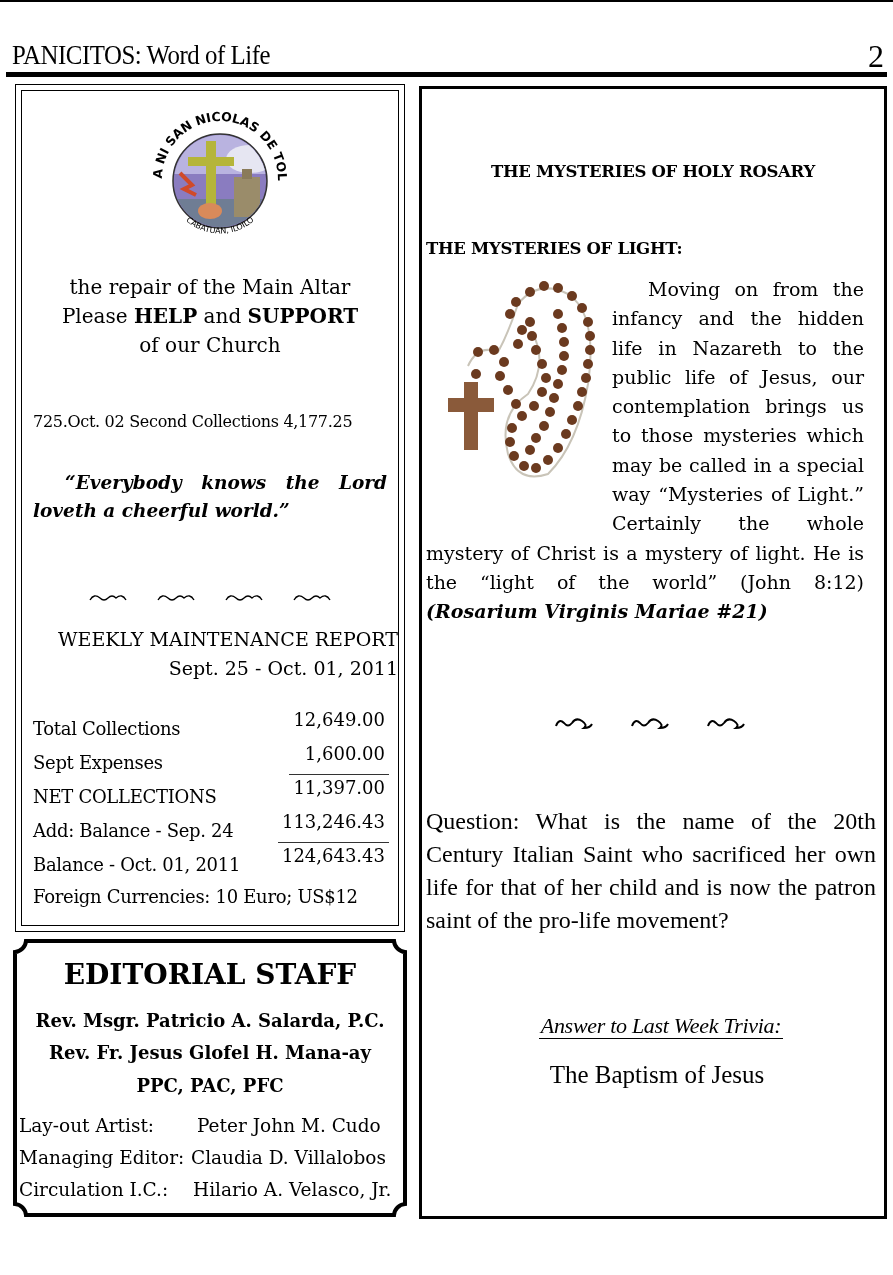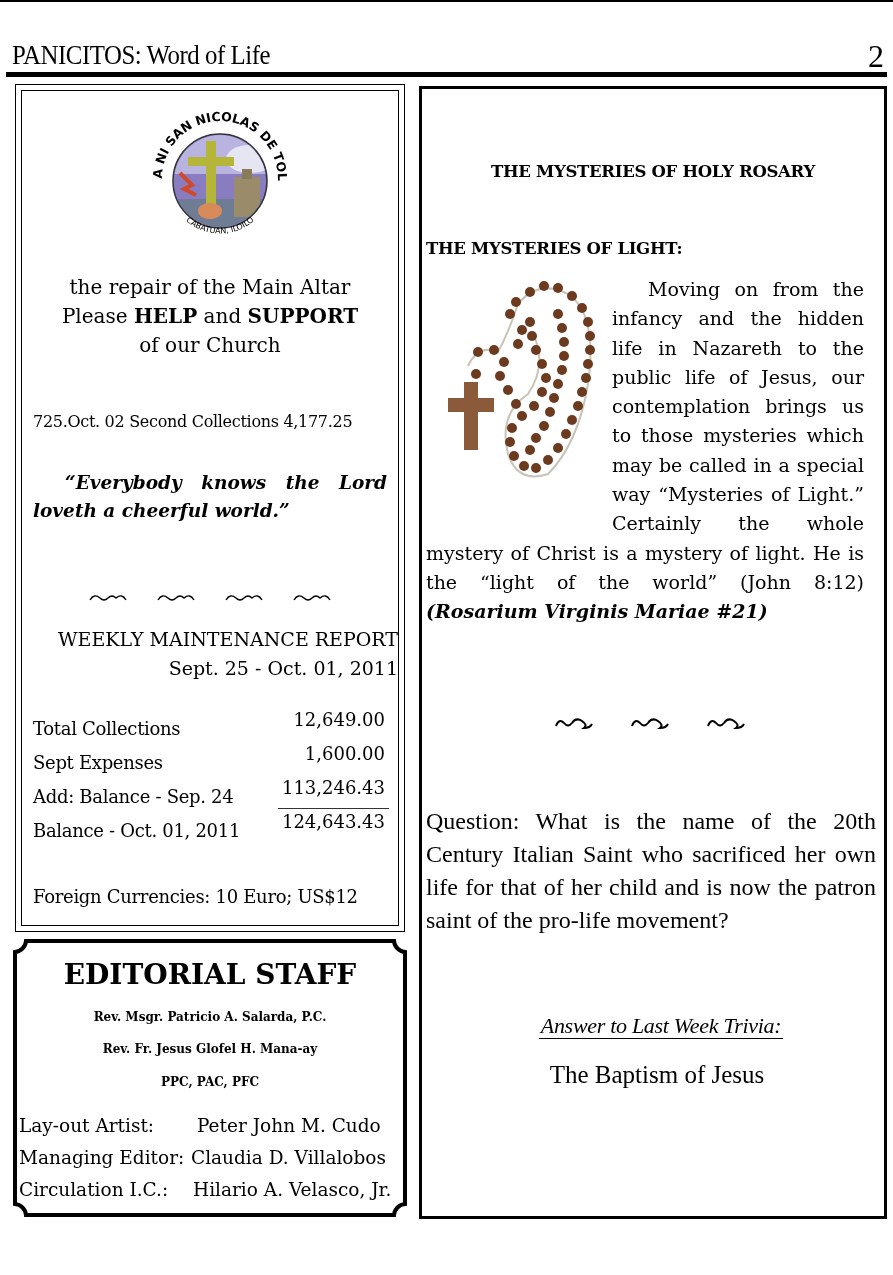--- a/index.html
+++ b/index.html
@@ -30,21 +30,21 @@
   .report-row { position: relative; height: 34px; }
   .report-row .lbl { position: absolute; left: 0; top: 4px; white-space: nowrap; letter-spacing: -0.3px; margin-top: 8px; }
   .report-row .amt { position: absolute; right: 0; top: 3px; white-space: nowrap; }
   .report-row.ruled-top .amt::before { content: ""; position: absolute; left: -4px; right: -4px; top: -3px; height: 1px; background: #333; }
   .foreign { position: absolute; left: 11px; top: 795px; font-size: 18px; white-space: nowrap; letter-spacing: -0.3px; }
 
   
   .editorial-box { position: absolute; left: 12px; top: 938px; width: 396px; height: 280px; }
   .editorial-box svg.frame { position: absolute; left: 0; top: 0; }
   .ed-title { position: absolute; left: 0; right: 0; top: 20px; text-align: center; font-size: 28px; font-weight: bold; letter-spacing: 0px; }
-  .ed-name { position: absolute; left: 0; right: 0; text-align: center; font-size: 12px; font-weight: bold; }
+  .ed-name { position: absolute; left: 0; right: 0; text-align: center; font-size: 18px; font-weight: bold; }
   .ed-role { position: absolute; left: 7px; right: 6px; font-size: 18.5px; white-space: nowrap; }
   .ed-role .r { position: absolute; left: 0; }
   .ed-role .n { position: absolute; }
 
   
   .trivia-box { position: absolute; left: 419px; top: 86px; width: 468px; height: 1133px;
         border: 3px solid #000; box-sizing: border-box; }
   .trivia-title { position: absolute; left: 0; right: 0; top: 12px; text-align: center; }
   .trivia-title span { font-family: "Liberation Serif", serif; font-size: 28px; letter-spacing: 1px;
         border-bottom: 2px solid #000; padding: 0 2px 1px; display: inline-block; transform: scaleX(0.92); }
@@ -133,20 +133,24 @@
     </div>
 
     <div class="report-table">
       <div class="report-row">
         <span class="lbl">Total Collections</span>
         <span class="amt">12,649.00</span>
       </div>
       <div class="report-row">
         <span class="lbl">Sept Expenses</span>
         <span class="amt">1,600.00</span>
+      </div>
+      <div class="report-row ruled-top">
+        <span class="lbl">NET COLLECTIONS</span>
+        <span class="amt">11,397.00</span>
       </div>
       <div class="report-row">
         <span class="lbl">Add: Balance - Sep. 24</span>
         <span class="amt">113,246.43</span>
       </div>
       <div class="report-row ruled-top">
         <span class="lbl">Balance - Oct. 01, 2011</span>
         <span class="amt">124,643.43</span>
       </div>
     </div>

